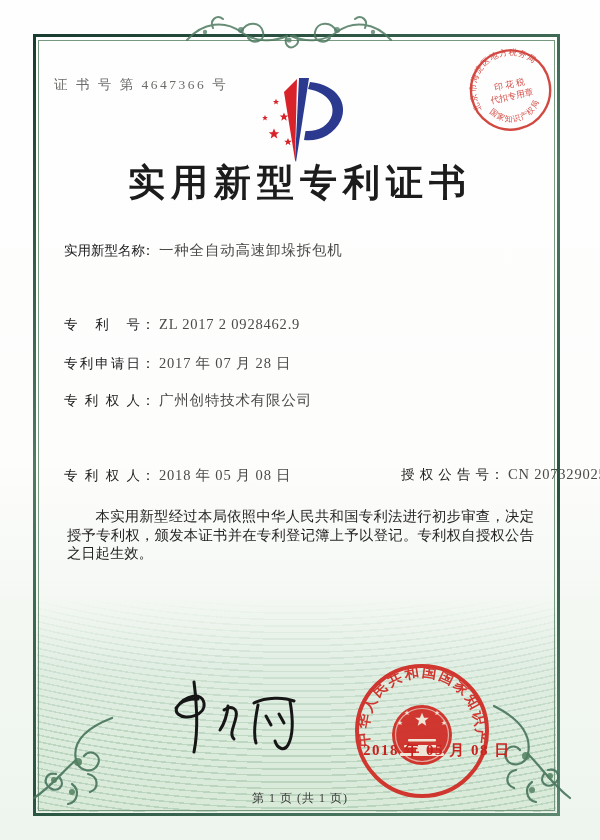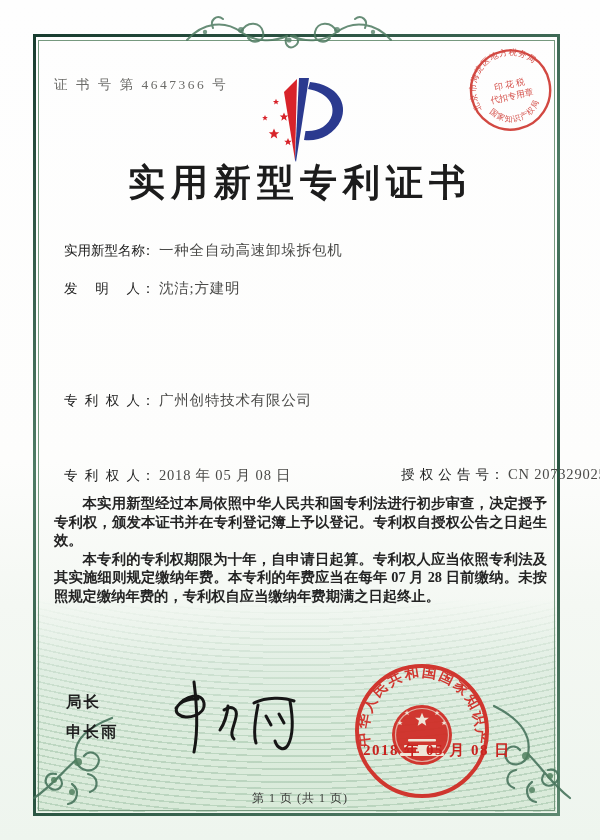--- a/index.html
+++ b/index.html
@@ -47,21 +47,21 @@
   }
   .row .colon{display:inline-block;margin:0 4px 0 1px;color:#222;}
   .row .val{font-size:14.5px;color:#4a4a48;letter-spacing:.8px;}
   .grant-no{position:absolute;left:337px;top:0;white-space:nowrap;}
   .grant-no .lbl{width:88px;}
   
   .body-text{
     position:absolute;left:54px;top:494px;width:493px;
     font-size:14.3px;line-height:18.6px;color:#242424;text-align:justify;
   }
-  .body-text p{margin:0;text-indent:2em;font-weight:bold;}
+  .body-text p{margin:13px;text-indent:2em;}
   
   .signer{position:absolute;left:66px;top:692px;font-size:15.5px;font-weight:600;color:#1f1f1f;
     font-family:"Liberation Sans","DejaVu Sans",sans-serif;}
   .signer div{margin-bottom:9px;letter-spacing:2px;}
   .signature{position:absolute;left:158px;top:676px;}
   
   .tax-seal{position:absolute;left:465px;top:44px;transform:rotate(-12deg);opacity:.92;}
   .office-seal{position:absolute;left:352px;top:661px;opacity:.93;}
   .seal-date{
     position:absolute;left:363px;top:741px;color:#c8231f;font-size:15px;
@@ -181,42 +181,40 @@
         <use href="#st" transform="translate(42,66) scale(0.40)"></use>
       </g>
     </svg>
   </div>
 
   <div class="title">实用新型专利证书</div>
 
   <div class="row" style="top:241px">
     <span class="lbl">实用新型名称</span><span class="colon">：</span><span class="val">一种全自动高速卸垛拆包机</span>
   </div>
-  <div class="row" style="top:279px">
-    <span class="lbl">发明人</span><span class="colon">：</span><span class="val">沈洁;方建明</span>
+  <div class="row" style="top:316px">
+    <span class="lbl">专利号</span><span class="colon">：</span><span class="val">ZL 2017 2 0928462.9</span>
+  </div>
+  <div class="row" style="top:354px">
+    <span class="lbl">专利申请日</span><span class="colon">：</span><span class="val">2017 年 07 月 28 日</span>
   </div>
   <div class="row" style="top:391px">
     <span class="lbl">专利权人</span><span class="colon">：</span><span class="val">广州创特技术有限公司</span>
   </div>
   <div class="row" style="top:466px">
     <span class="lbl">专利权人</span><span class="colon">：</span><span class="val">2018 年 05 月 08 日</span>
     <span class="grant-no">
       <span class="lbl">授权公告号</span><span class="colon">：</span><span class="val">CN 207329025 U</span>
     </span>
   </div>
 
   <div class="body-text">
     <p>本实用新型经过本局依照中华人民共和国专利法进行初步审查，决定授予专利权，颁发本证书并在专利登记簿上予以登记。专利权自授权公告之日起生效。</p>
-    <p>本专利的专利权期限为十年，自申请日起算。专利权人应当依照专利法及其实施细则规定缴纳年费。本专利的年费应当在每年 07 月 28 日前缴纳。未按照规定缴纳年费的，专利权自应当缴纳年费期满之日起终止。</p>
-  </div>
-
-  <div class="signer">
-    <div>局长</div>
-    <div>申长雨</div>
-  </div>
+  </div>
+
 
   <div class="signature">
     <svg width="152" height="82" viewBox="0 0 152 82">
       <g stroke="#161616" fill="none" stroke-width="3" stroke-linecap="round" stroke-linejoin="round">
         <path d="M18,32 C28,18 44,16 46,27 C48,39 28,45 20,38 C14,32 24,22 40,23"></path>
         <path d="M36,6 C38,20 41,52 36,76"></path>
         <path d="M70,30 C69,40 66,48 62,54"></path>
         <path d="M66,34 C73,29 80,32 78,41 C76,51 71,58 76,63"></path>
         <path d="M96,27 C108,21 126,21 136,25"></path>
         <path d="M100,29 C97,44 95,58 98,67"></path>

